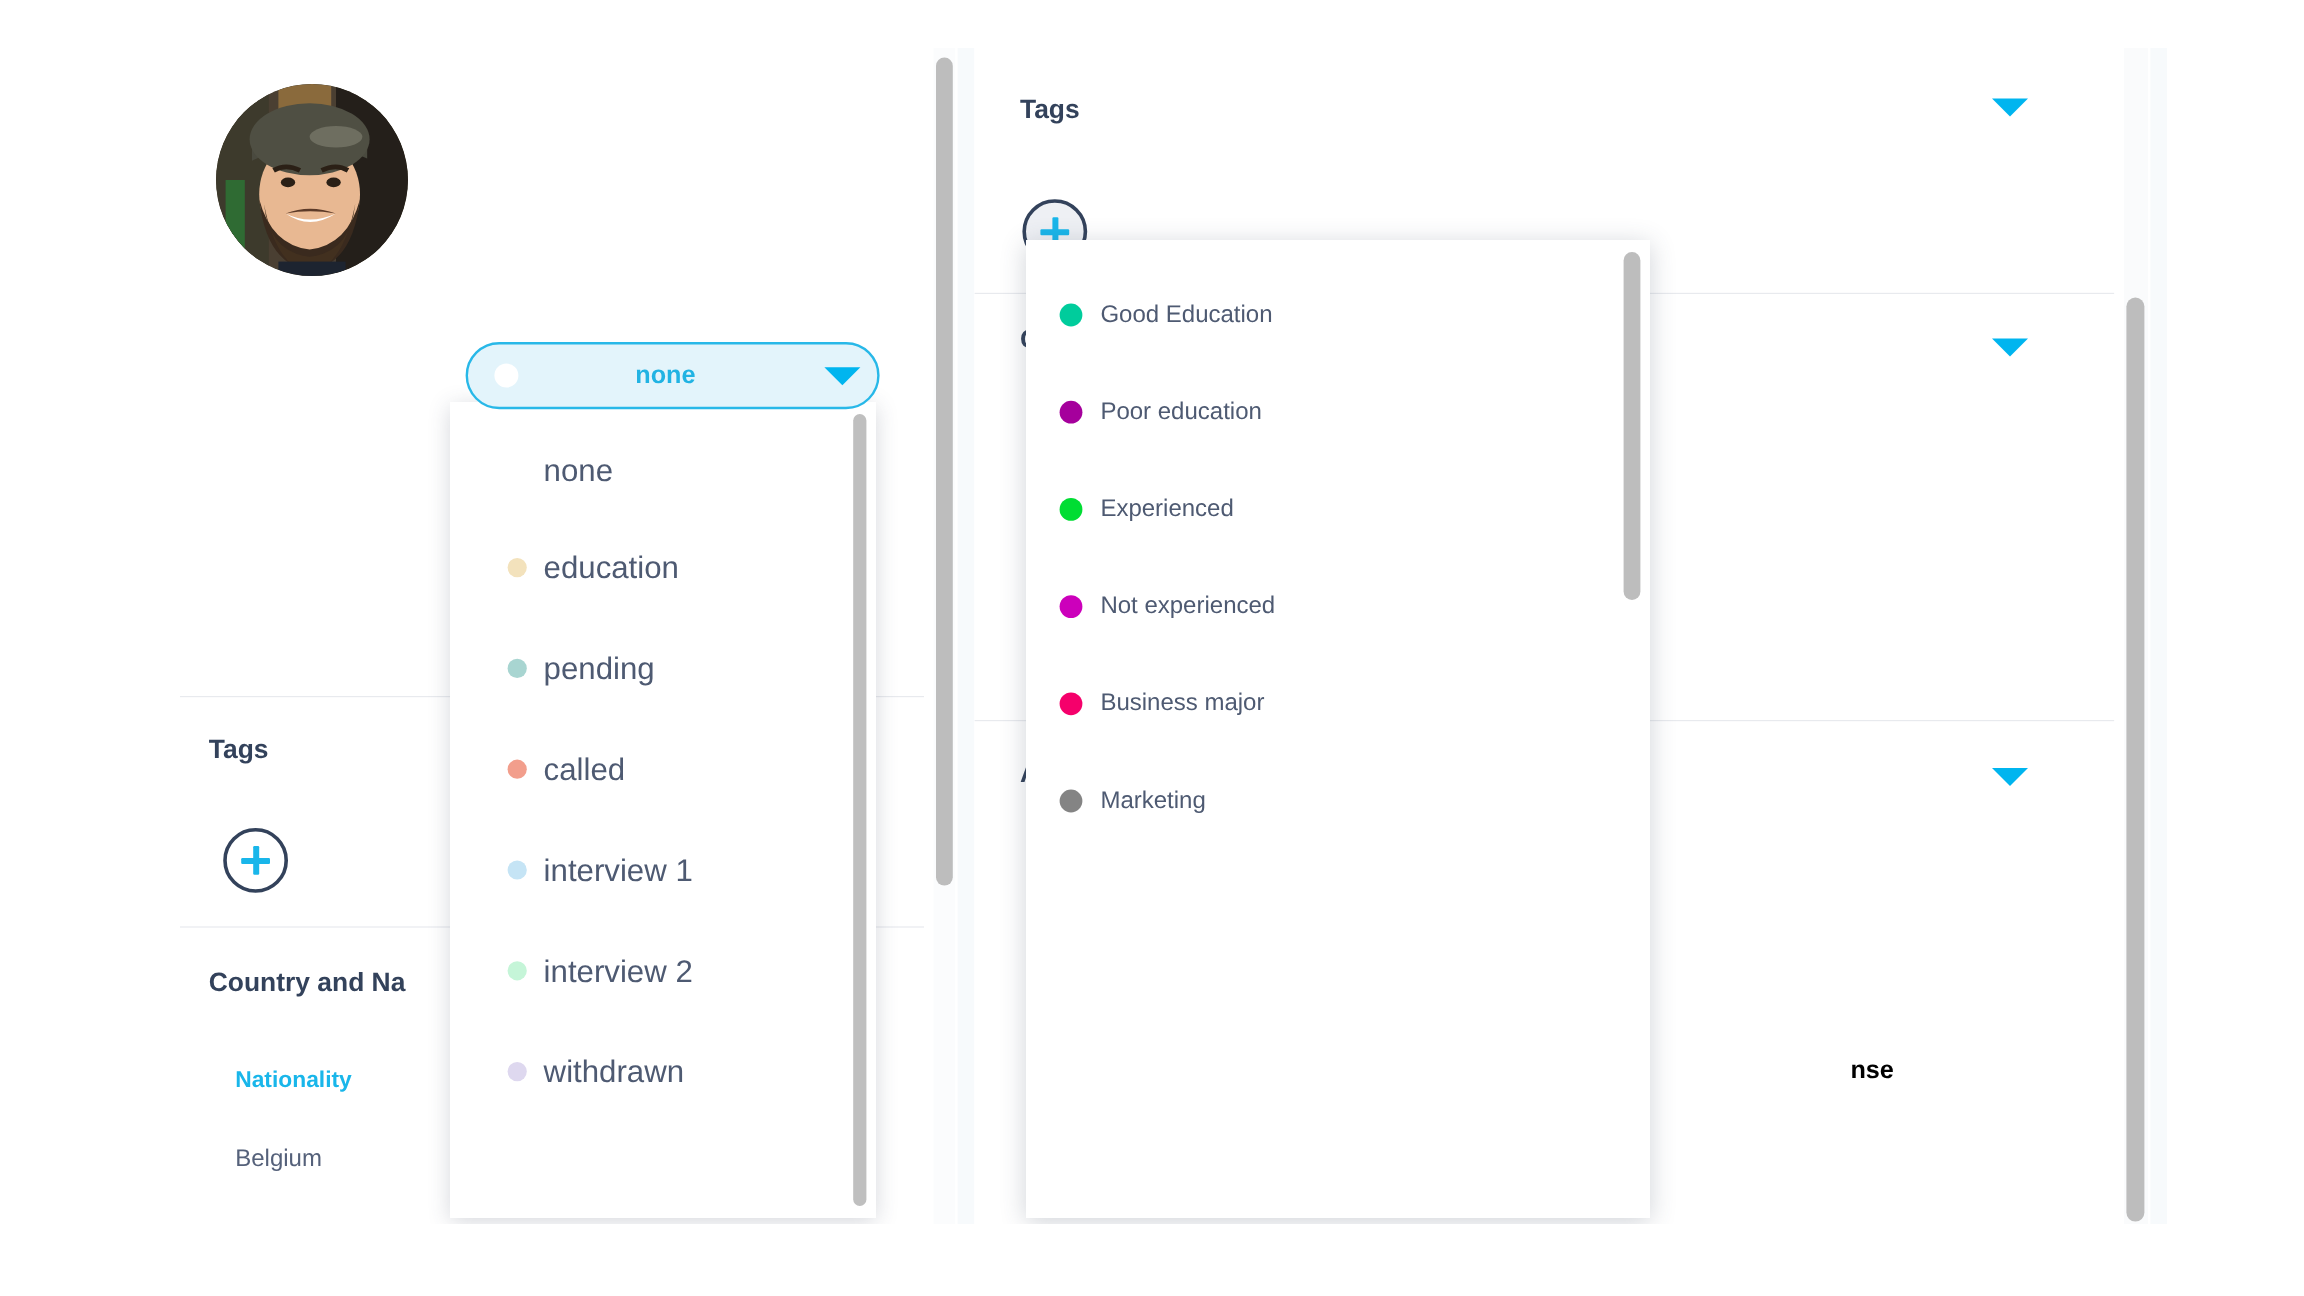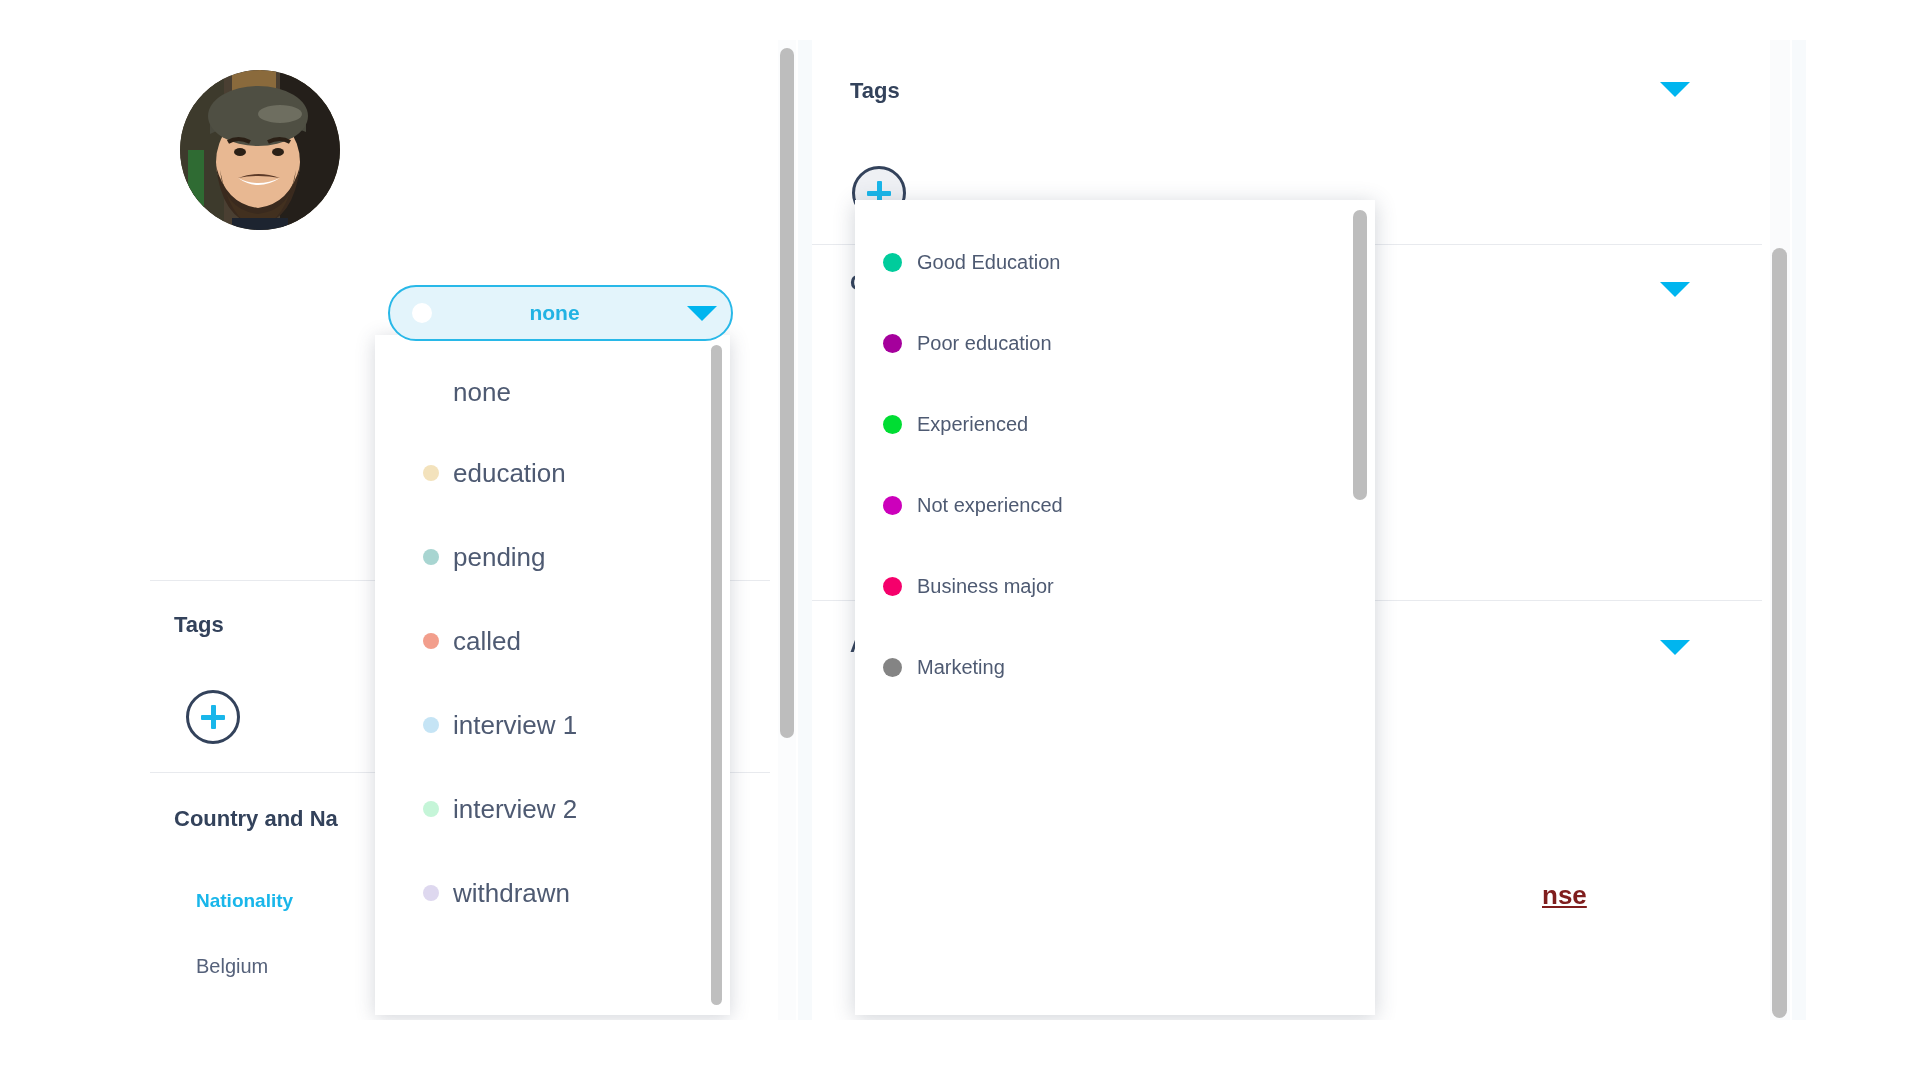--- a/index.html
+++ b/index.html
@@ -261,25 +261,24 @@
     box-sizing: border-box;
     border: 3px solid #33425b;
     border-radius: 50%;
     background: #eef0f4;
   }
   .rp-plus .ph { position: absolute; left: 12px; top: 21.5px; width: 24px; height: 5px; background: #19b6ea; border-radius: 1px;}
   .rp-plus .pv { position: absolute; left: 21.5px; top: 12px; width: 5px; height: 24px; background: #19b6ea; border-radius: 1px;}
 
   .rp-link {
     position: absolute;
-    font-size: 26px;
+    font-size: 21px;
     font-weight: bold;
-    color: #7f1d1d;
-    white-space: nowrap;
-    text-decoration: underline;
+    color: #000000;
+    white-space: nowrap;
   }
 
   
   .tag-menu {
     position: absolute;
     left: 43px;
     top: 200px;
     width: 520px;
     height: 815px;
     background: #ffffff;

